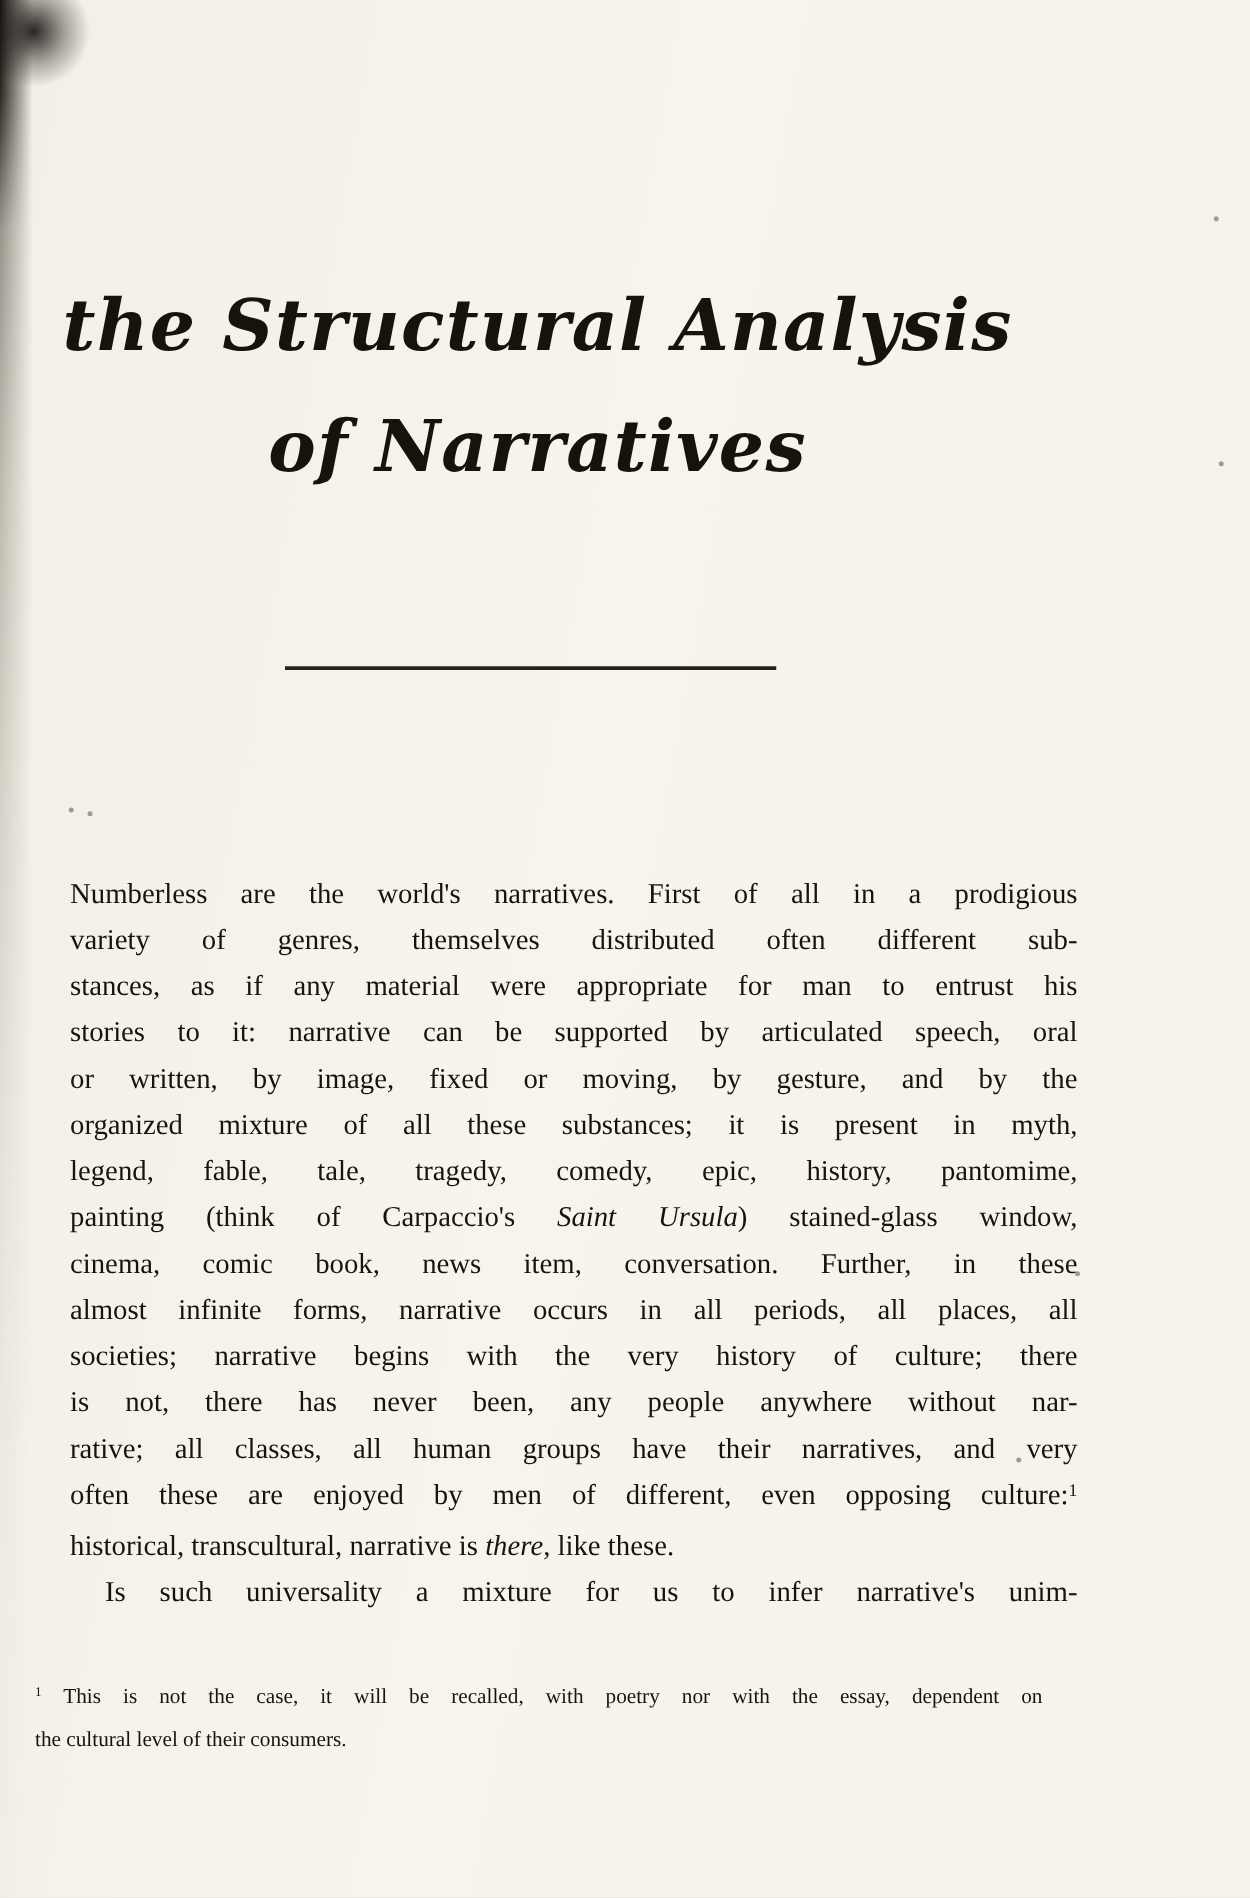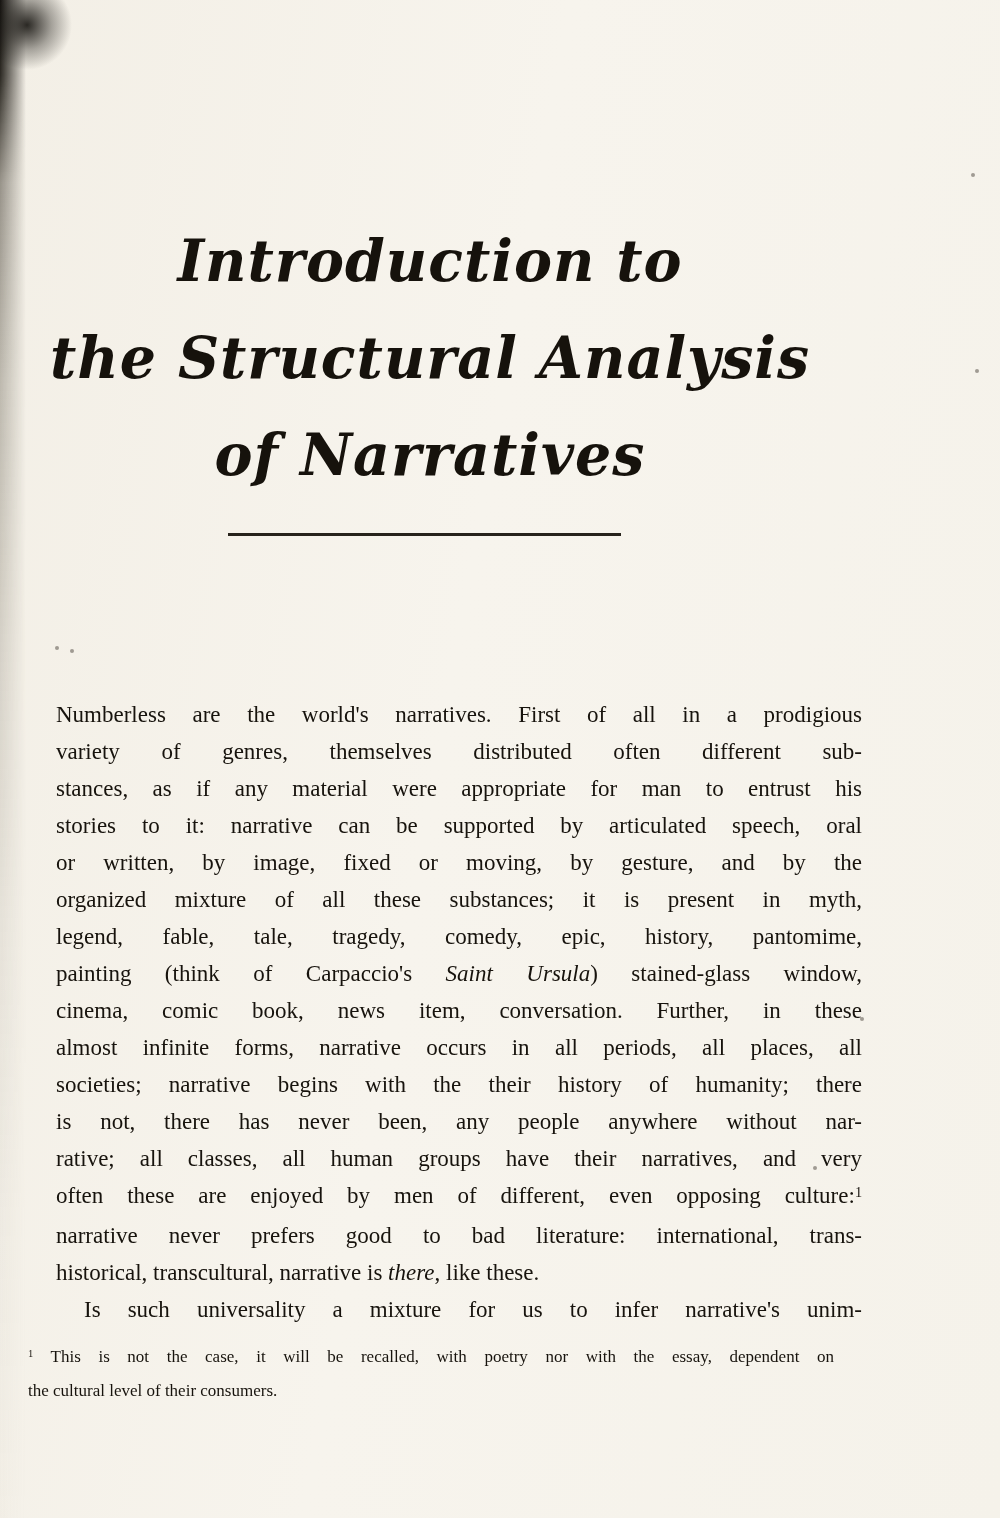--- a/index.html
+++ b/index.html
@@ -75,43 +75,41 @@
   <div class="corner-smudge"></div>
 
   <div class="speck" style="left:55px; top:646px;"></div>
   <div class="speck" style="left:70px; top:649px;"></div>
   <div class="speck" style="left:971px; top:173px;"></div>
   <div class="speck" style="left:975px; top:369px;"></div>
   <div class="speck" style="left:860px; top:1017px;"></div>
   <div class="speck" style="left:813px; top:1166px;"></div>
 
   <div class="title-block">
-    <div>Introduction to</div>
     <div>the Structural Analysis</div>
     <div>of Narratives</div>
   </div>
 
   <div class="title-rule"></div>
 
   <div class="body-text">
       <div class="tline j"><span>Numberless are the world's narratives. First of all in a prodigious</span></div>
       <div class="tline j"><span>variety of genres, themselves distributed often different sub-</span></div>
       <div class="tline j"><span>stances, as if any material were appropriate for man to entrust his</span></div>
       <div class="tline j"><span>stories to it: narrative can be supported by articulated speech, oral</span></div>
       <div class="tline j"><span>or written, by image, fixed or moving, by gesture, and by the</span></div>
       <div class="tline j"><span>organized mixture of all these substances; it is present in myth,</span></div>
       <div class="tline j"><span>legend, fable, tale, tragedy, comedy, epic, history, pantomime,</span></div>
       <div class="tline j"><span>painting (think of Carpaccio's </span><span class="it">Saint Ursula</span><span>) stained-glass window,</span></div>
       <div class="tline j"><span>cinema, comic book, news item, conversation. Further, in these</span></div>
       <div class="tline j"><span>almost infinite forms, narrative occurs in all periods, all places, all</span></div>
-      <div class="tline j"><span>societies; narrative begins with the their history of humanity; there</span></div>
+      <div class="tline j"><span>societies; narrative begins with the very history of culture; there</span></div>
       <div class="tline j"><span>is not, there has never been, any people anywhere without nar-</span></div>
       <div class="tline j"><span>rative; all classes, all human groups have their narratives, and very</span></div>
       <div class="tline j"><span>often these are enjoyed by men of different, even opposing culture:</span><span class="sup">1</span></div>
-      <div class="tline j"><span>narrative never prefers good to bad literature: international, trans-</span></div>
       <div class="tline"><span>historical, transcultural, narrative is </span><span class="it">there</span><span>, like these.</span></div>
       <div class="tline j ind"><span>Is such universality a mixture for us to infer narrative's unim-</span></div>
     </div>
 
   <div class="footnote">
       <div class="tline j"><span class="sup">1</span><span> This is not the case, it will be recalled, with poetry nor with the essay, dependent on</span></div>
       <div class="tline"><span>the cultural level of their consumers.</span></div>
     </div>
 
 </div>

